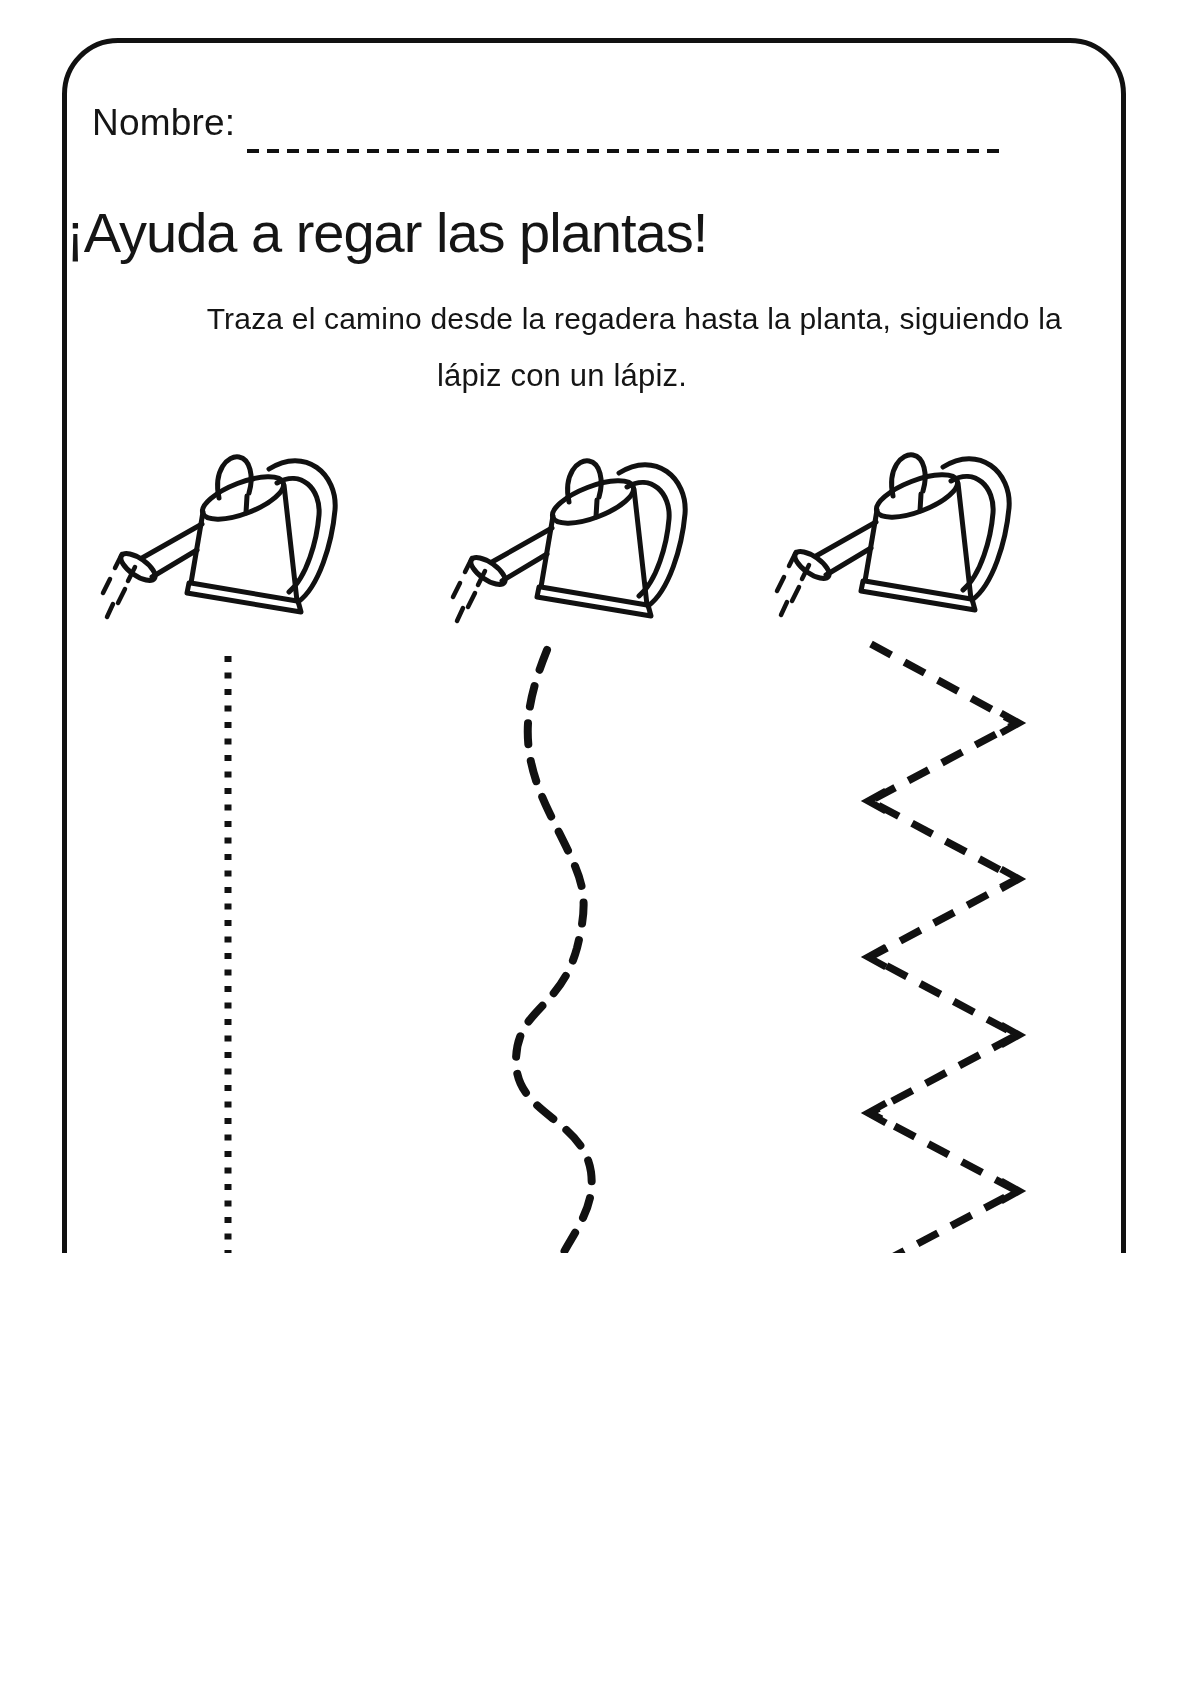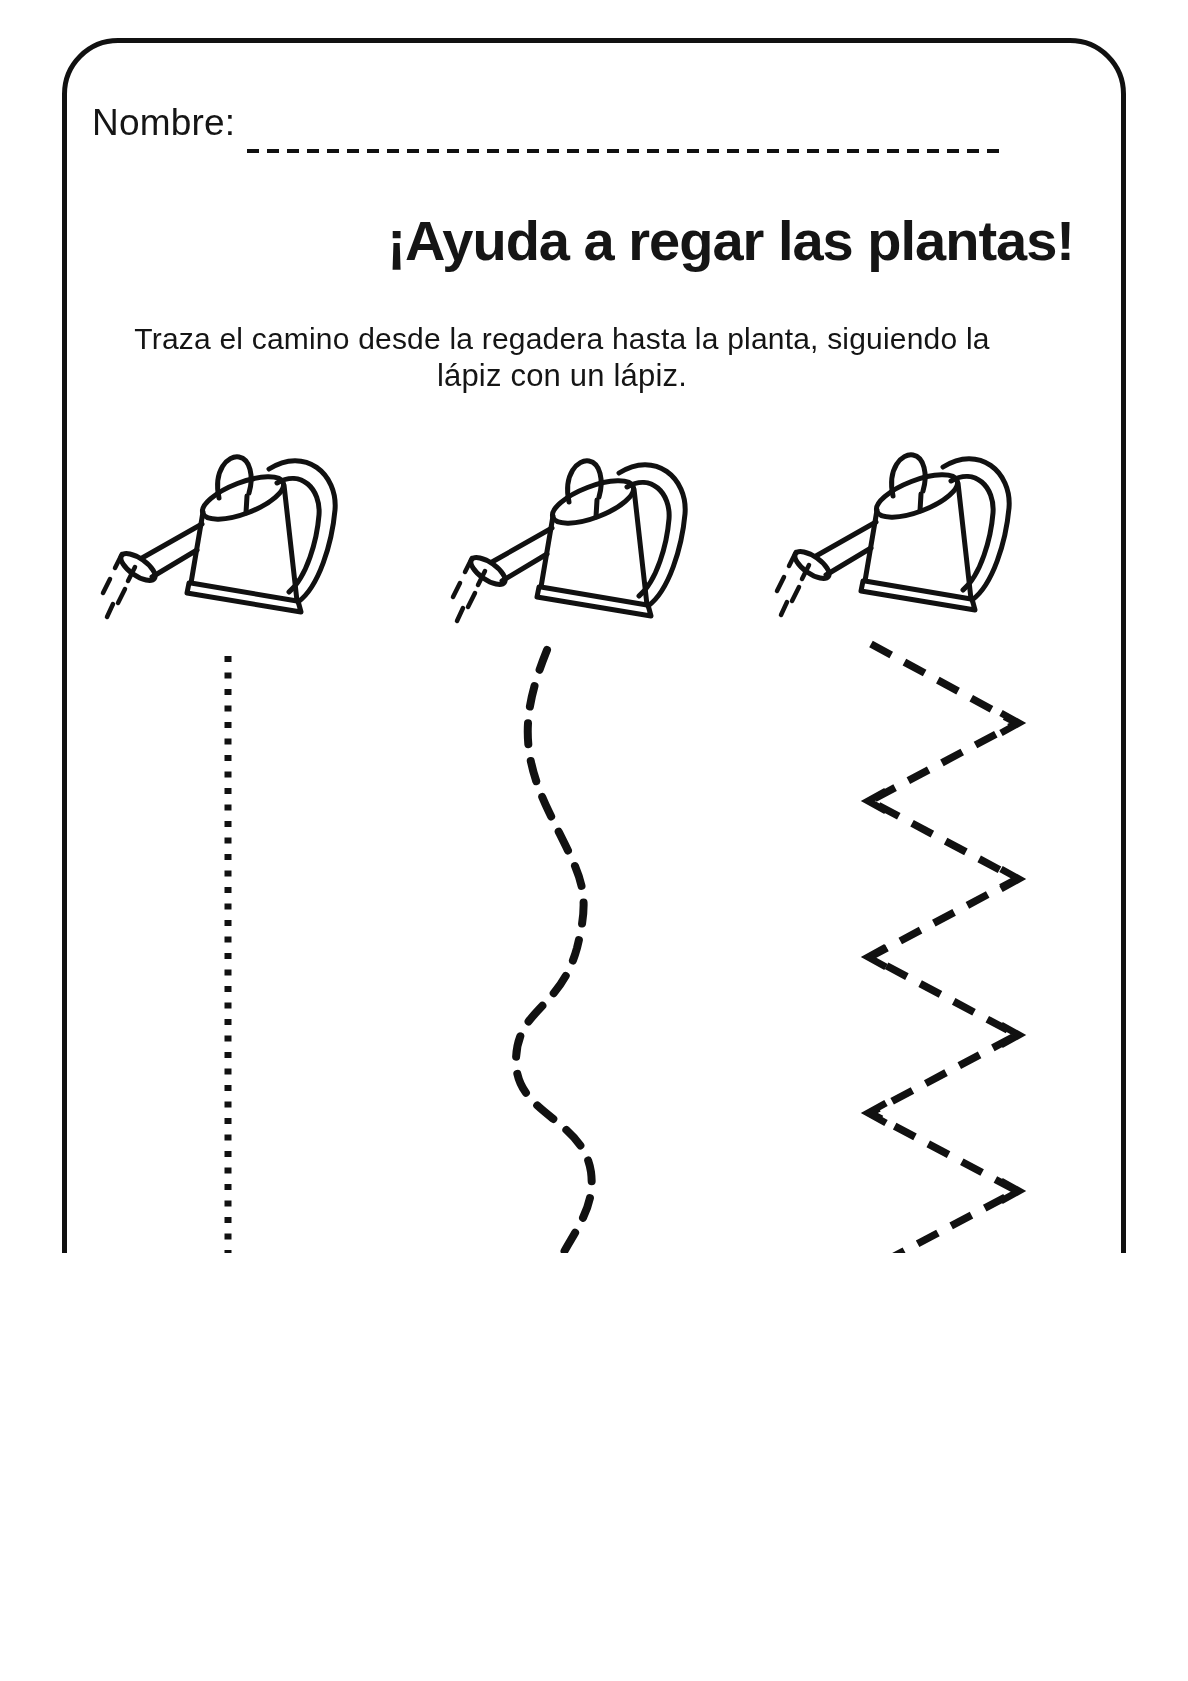--- a/index.html
+++ b/index.html
@@ -21,28 +21,28 @@
     position:absolute;left:92px;top:102px;
     font-size:37px;font-weight:500;letter-spacing:.2px;
   }
   .name-line{
     position:absolute;left:247px;top:149px;
     width:755px;height:4px;
     background:repeating-linear-gradient(90deg,#111 0 12px,transparent 12px 20px);
   }
   .title{
     position:absolute;left:62px;top:196px;width:1000px;
-    margin:12px;text-align:right;
-    font-size:56px;font-weight:700;letter-spacing:-1px;
+    margin:4px;text-align:left;
+    font-size:56px;font-weight:400;letter-spacing:-1px;
   }
   .subtitle{
     position:absolute;left:62px;width:1000px;
     text-align:center;font-size:30px;font-weight:500;letter-spacing:.2px;
   }
-  .subtitle.l1{top:322px;}
+  .subtitle.l1{top:302px;text-align:right;}
   .subtitle.l2{top:358px;font-size:31px;}
   .icon-svg{position:absolute;}
   .overlay{position:absolute;left:0;top:0;}
   .defs{position:absolute;width:0;height:0;overflow:hidden;}
 </style>
 </head>
 <body>
 
 <div class="page">
 

